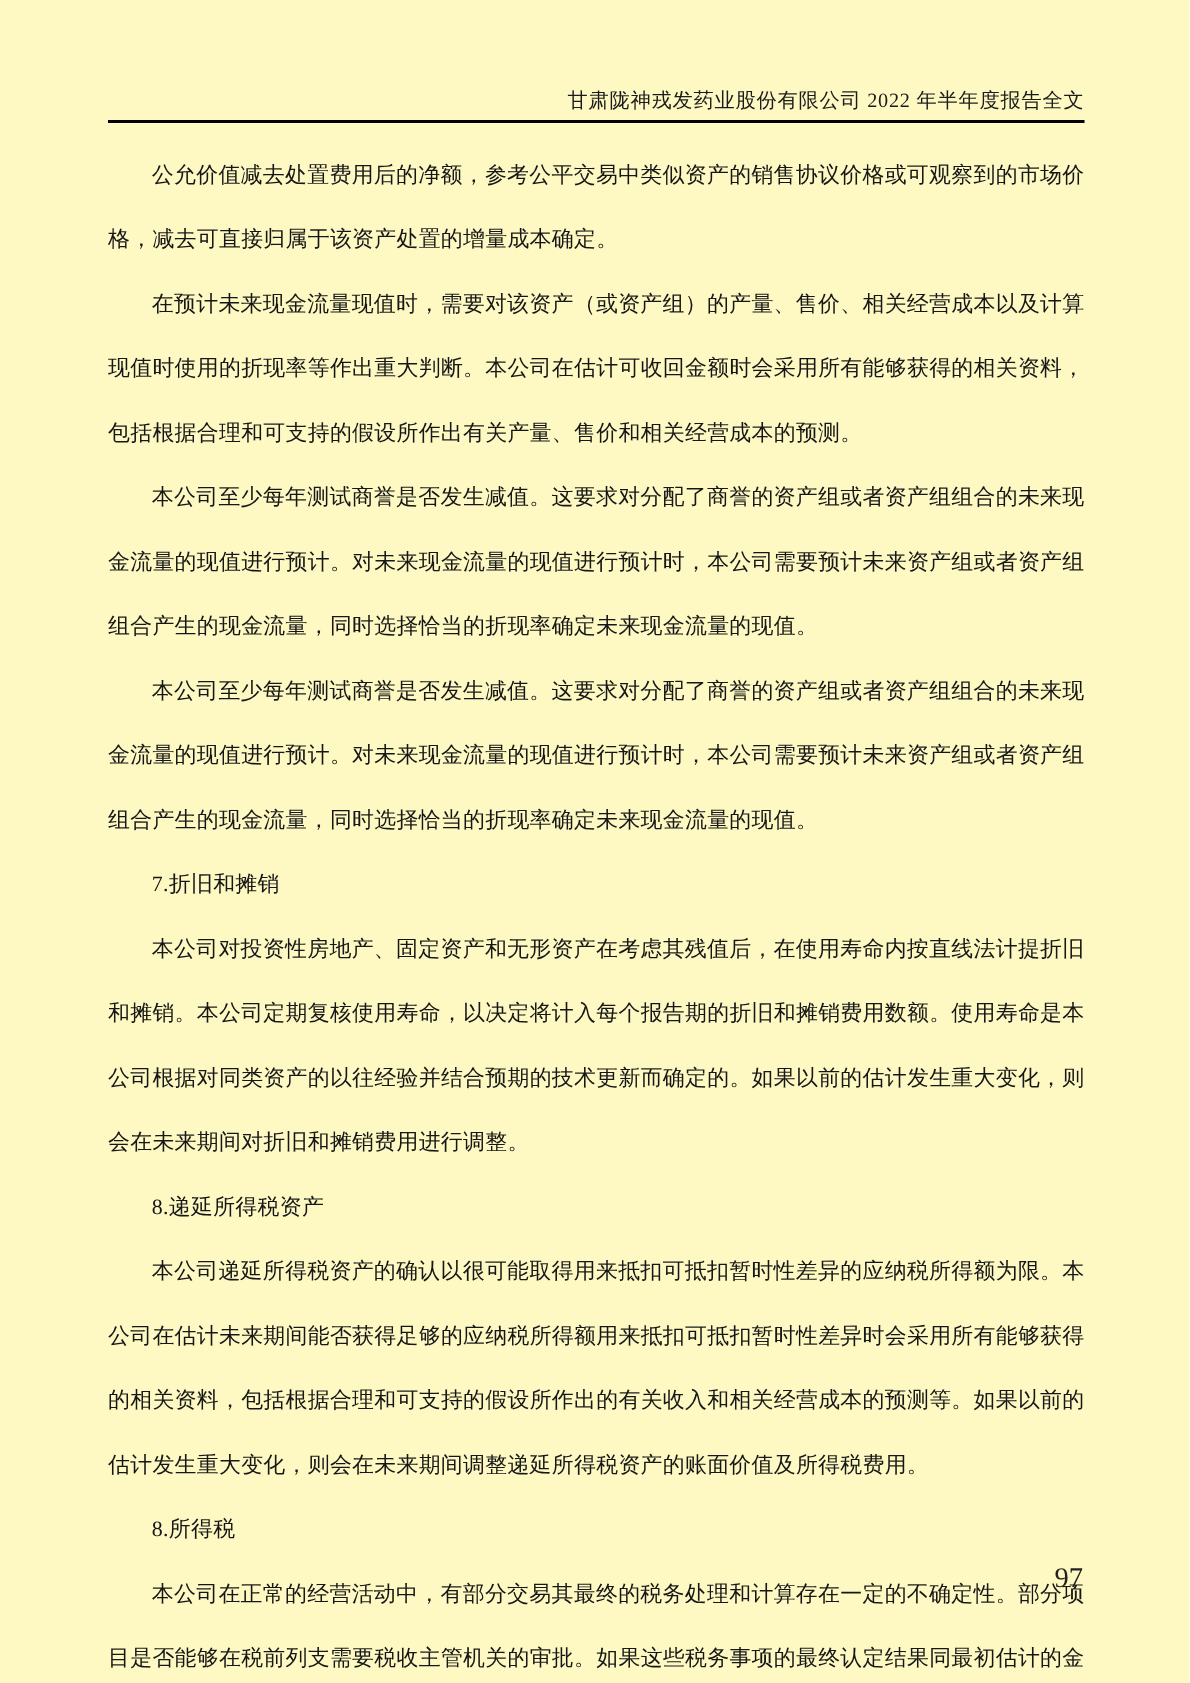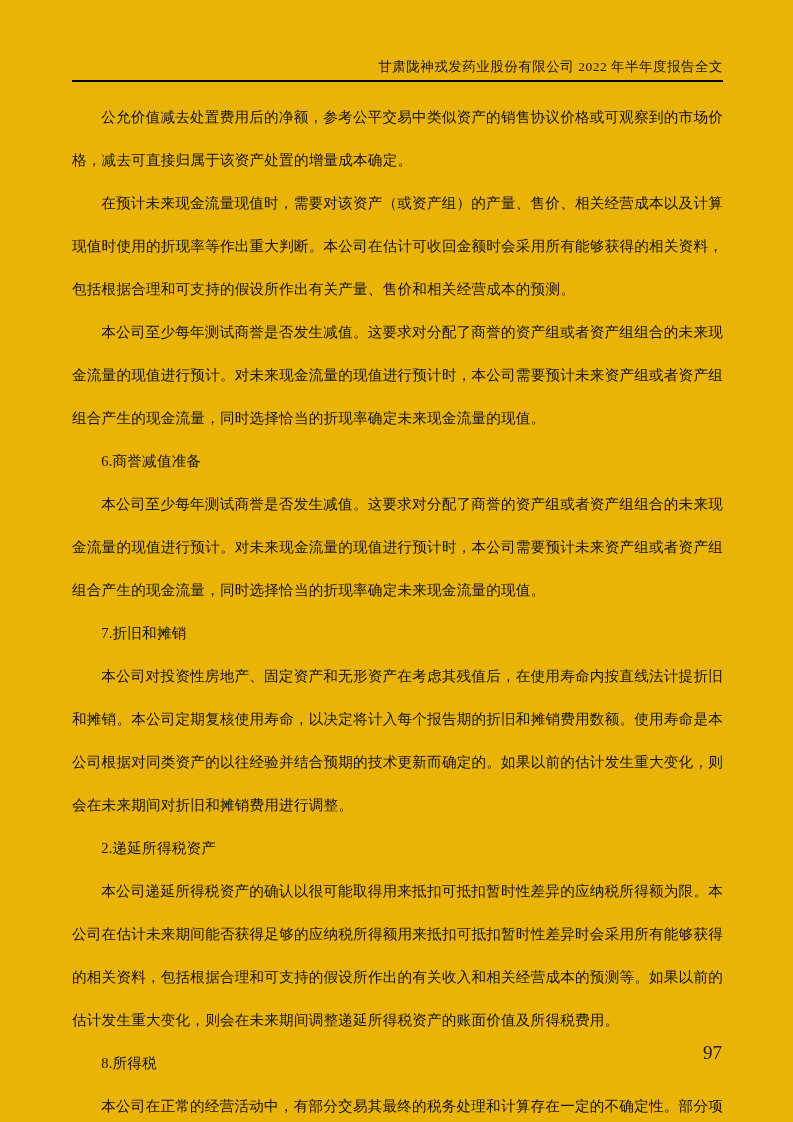--- a/index.html
+++ b/index.html
@@ -2,21 +2,21 @@
 <html lang="zh"><head>
 <meta charset="utf-8">
 <style>
   * { box-sizing: border-box; }
   html, body { margin: 0; padding: 0; background: #ffffff; }
   .page {
     position: relative;
     width: 793px;
     height: 1122px;
     margin: 0 auto;
-    background: #eab308;
+    background: #fef9c3;
     font-family: "Liberation Serif", "DejaVu Serif", serif;
     color: #161616;
     overflow: hidden;
   }
   
   .page-header {
     position: absolute;
     top: 0;
     left: 72px;
     right: 70px;
@@ -86,25 +86,24 @@
 
   <header class="page-header">
     <div class="header-title">甘肃陇神戎发药业股份有限公司 2022 年半年度报告全文</div>
     <div class="header-rule"></div>
   </header>
 
   <main class="content">
     <p class="body-para">公允价值减去处置费用后的净额，参考公平交易中类似资产的销售协议价格或可观察到的市场价格，减去可直接归属于该资产处置的增量成本确定。</p>
     <p class="body-para">在预计未来现金流量现值时，需要对该资产（或资产组）的产量、售价、相关经营成本以及计算现值时使用的折现率等作出重大判断。本公司在估计可收回金额时会采用所有能够获得的相关资料，包括根据合理和可支持的假设所作出有关产量、售价和相关经营成本的预测。</p>
     <p class="body-para">本公司至少每年测试商誉是否发生减值。这要求对分配了商誉的资产组或者资产组组合的未来现金流量的现值进行预计。对未来现金流量的现值进行预计时，本公司需要预计未来资产组或者资产组组合产生的现金流量，同时选择恰当的折现率确定未来现金流量的现值。</p>
-    <p class="item-heading">6.商誉减值准备</p>
     <p class="body-para">本公司至少每年测试商誉是否发生减值。这要求对分配了商誉的资产组或者资产组组合的未来现金流量的现值进行预计。对未来现金流量的现值进行预计时，本公司需要预计未来资产组或者资产组组合产生的现金流量，同时选择恰当的折现率确定未来现金流量的现值。</p>
     <p class="item-heading">7.折旧和摊销</p>
     <p class="body-para">本公司对投资性房地产、固定资产和无形资产在考虑其残值后，在使用寿命内按直线法计提折旧和摊销。本公司定期复核使用寿命，以决定将计入每个报告期的折旧和摊销费用数额。使用寿命是本公司根据对同类资产的以往经验并结合预期的技术更新而确定的。如果以前的估计发生重大变化，则会在未来期间对折旧和摊销费用进行调整。</p>
-    <p class="item-heading">2.递延所得税资产</p>
+    <p class="item-heading">8.递延所得税资产</p>
     <p class="body-para">本公司递延所得税资产的确认以很可能取得用来抵扣可抵扣暂时性差异的应纳税所得额为限。本公司在估计未来期间能否获得足够的应纳税所得额用来抵扣可抵扣暂时性差异时会采用所有能够获得的相关资料，包括根据合理和可支持的假设所作出的有关收入和相关经营成本的预测等。如果以前的估计发生重大变化，则会在未来期间调整递延所得税资产的账面价值及所得税费用。</p>
     <p class="item-heading">8.所得税</p>
     <p class="body-para">本公司在正常的经营活动中，有部分交易其最终的税务处理和计算存在一定的不确定性。部分项目是否能够在税前列支需要税收主管机关的审批。如果这些税务事项的最终认定结果同最初估计的金额存在差异，则该差异将对其最终认定期间的当期所得税和递延所得税产生影响。</p>
 
     <p class="section-heading">44、重要会计政策和会计估计变更</p>
 
     <p class="sub-heading">
       <span class="sub-prefix">（1）</span><span>重要会计政策变更</span>
     </p>
 

